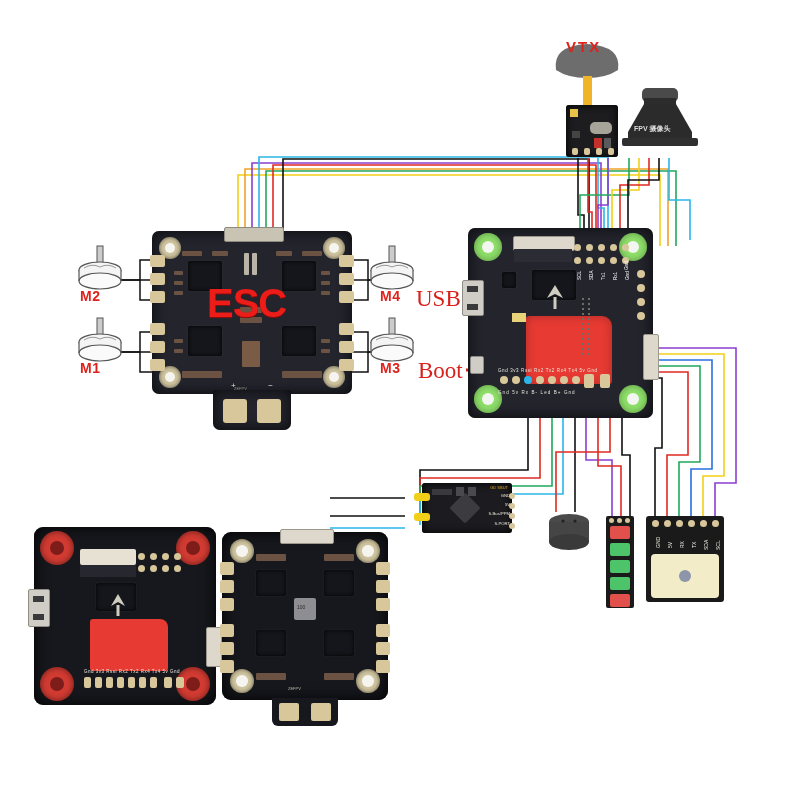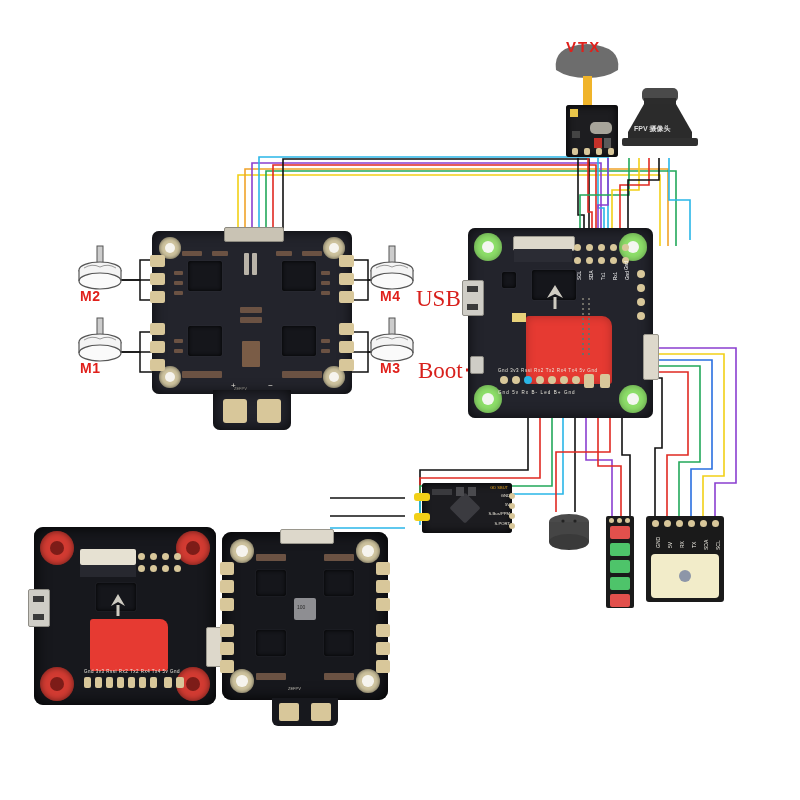--- a/index.html
+++ b/index.html
@@ -183,20 +183,21 @@
   <div class="smd" style="left:90px;top:110px;width:18px;height:26px;
        background:#7a5c46;"></div>
   <div class="smd" style="left:30px;top:140px;width:40px;height:7px;"></div>
   <div class="smd" style="right:30px;top:140px;width:40px;height:7px;"></div>
 
   <div class="abs" style="left:72px;top:-4px;width:58px;height:13px;background:#c9c3b4;
               border-radius:2px;border:1px solid #8d8a80;"></div>
 
   <span class="abs silk" style="left:82px;bottom:3px;font-size:4px;color:#8d8a80;">ZEFPV</span>
 
+  <span class="abs esc-word" style="left:55px;top:50px;">ESC</span>
 </div>
 
 <div class="abs pcb" style="left:213px;top:390px;width:78px;height:40px;border-radius:0 0 7px 7px;">
   <div class="pad" style="left:10px;top:9px;width:24px;height:24px;
        background:#d8c79a;border-radius:3px;"></div>
   <div class="pad" style="right:10px;top:9px;width:24px;height:24px;
        background:#d8c79a;border-radius:3px;"></div>
   <span class="abs" style="left:18px;top:-9px;color:#e6e3da;font-size:8px;">+</span>
   <span class="abs" style="right:18px;top:-9px;color:#e6e3da;font-size:8px;">−</span>
 </div>

